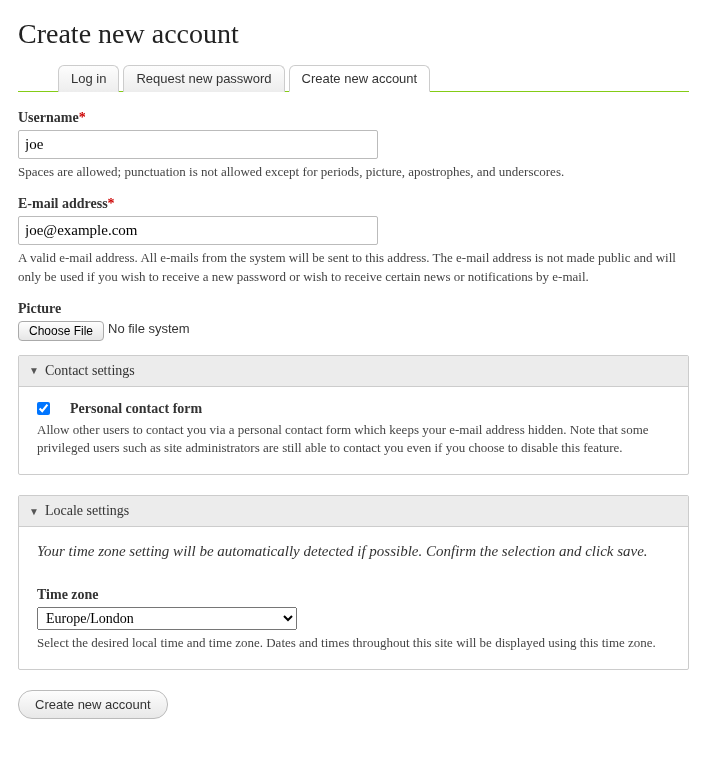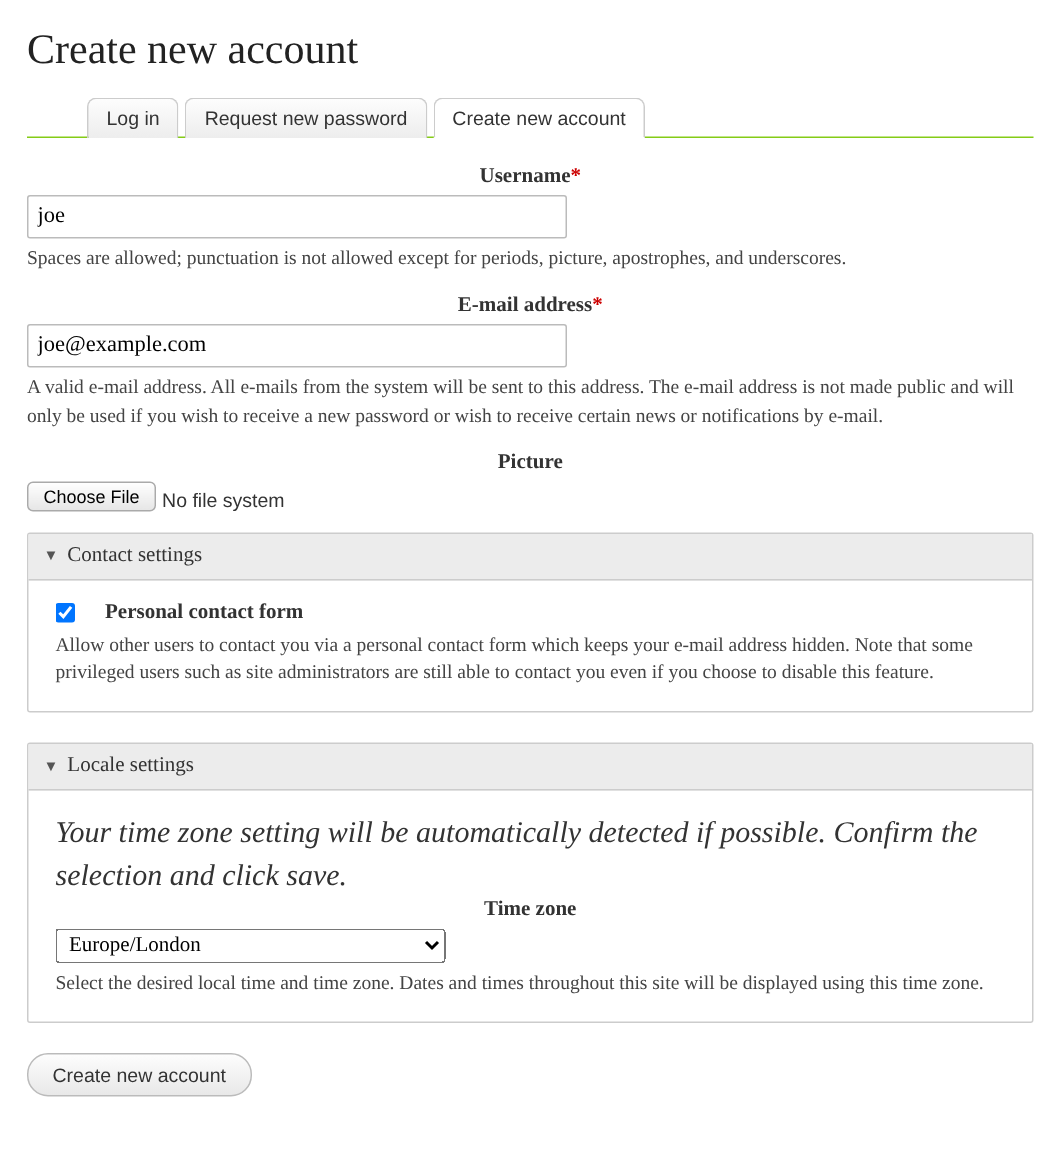--- a/index.html
+++ b/index.html
@@ -41,21 +41,20 @@
   .tab.active {
     background: #fff;
     border-bottom: 1px solid #fff;
   }
   .form-item { margin-bottom: 14px; }
   .label {
     font-weight: bold;
     font-size: 14px;
     display: block;
     margin-bottom: 4px;
-    text-align: center;
   }
   .required { color: #c00; }
   input.text {
     width: 360px;
     padding: 5px 6px;
     font-size: 15px;
     font-family: Georgia, serif;
     border: 1px solid #bbb;
     border-radius: 2px;
   }
@@ -106,22 +105,22 @@
   .checkbox-row {
     display: flex;
     align-items: center;
     gap: 20px;
     margin-bottom: 4px;
   }
   .checkbox-row input { margin: 0; }
   .checkbox-row label { font-weight: bold; font-size: 14px; }
   .italic-note {
     font-style: italic;
-    font-size: 20px;
-    margin-bottom: 0;
+    font-size: 15px;
+    margin-bottom: 24px;
     line-height: 1.45;
   }
   select {
     font-family: Georgia, serif;
     font-size: 14px;
     padding: 2px 4px;
     width: 260px;
   }
   .submit-btn {
     font-family: "Lucida Grande", Arial, sans-serif;
@@ -158,21 +157,21 @@
 <div class="form-item">
   <label class="label">
     <span>E-mail address</span><span class="required">*</span>
   </label>
   <input type="text" class="text" value="joe@example.com" style="">
   <div class="description">A valid e-mail address. All e-mails from the system will be sent to this address. The e-mail address is not made public and will only be used if you wish to receive a new password or wish to receive certain news or notifications by e-mail.</div>
 </div>
 
 <div class="form-item">
   <label class="label">Picture</label>
-  <div style="display:flex;align-items:flex-end;margin-bottom:2px;">
+  <div style="display:flex;align-items:flex-start;margin-bottom:2px;">
     <button type="button" class="filebtn">Choose File</button>
     <span class="file-text">No file system</span>
   </div>
 </div>
 
 <fieldset>
   <div class="fs-legend">
     <span class="tri">▼</span>
     <span>Contact settings</span>
   </div>

